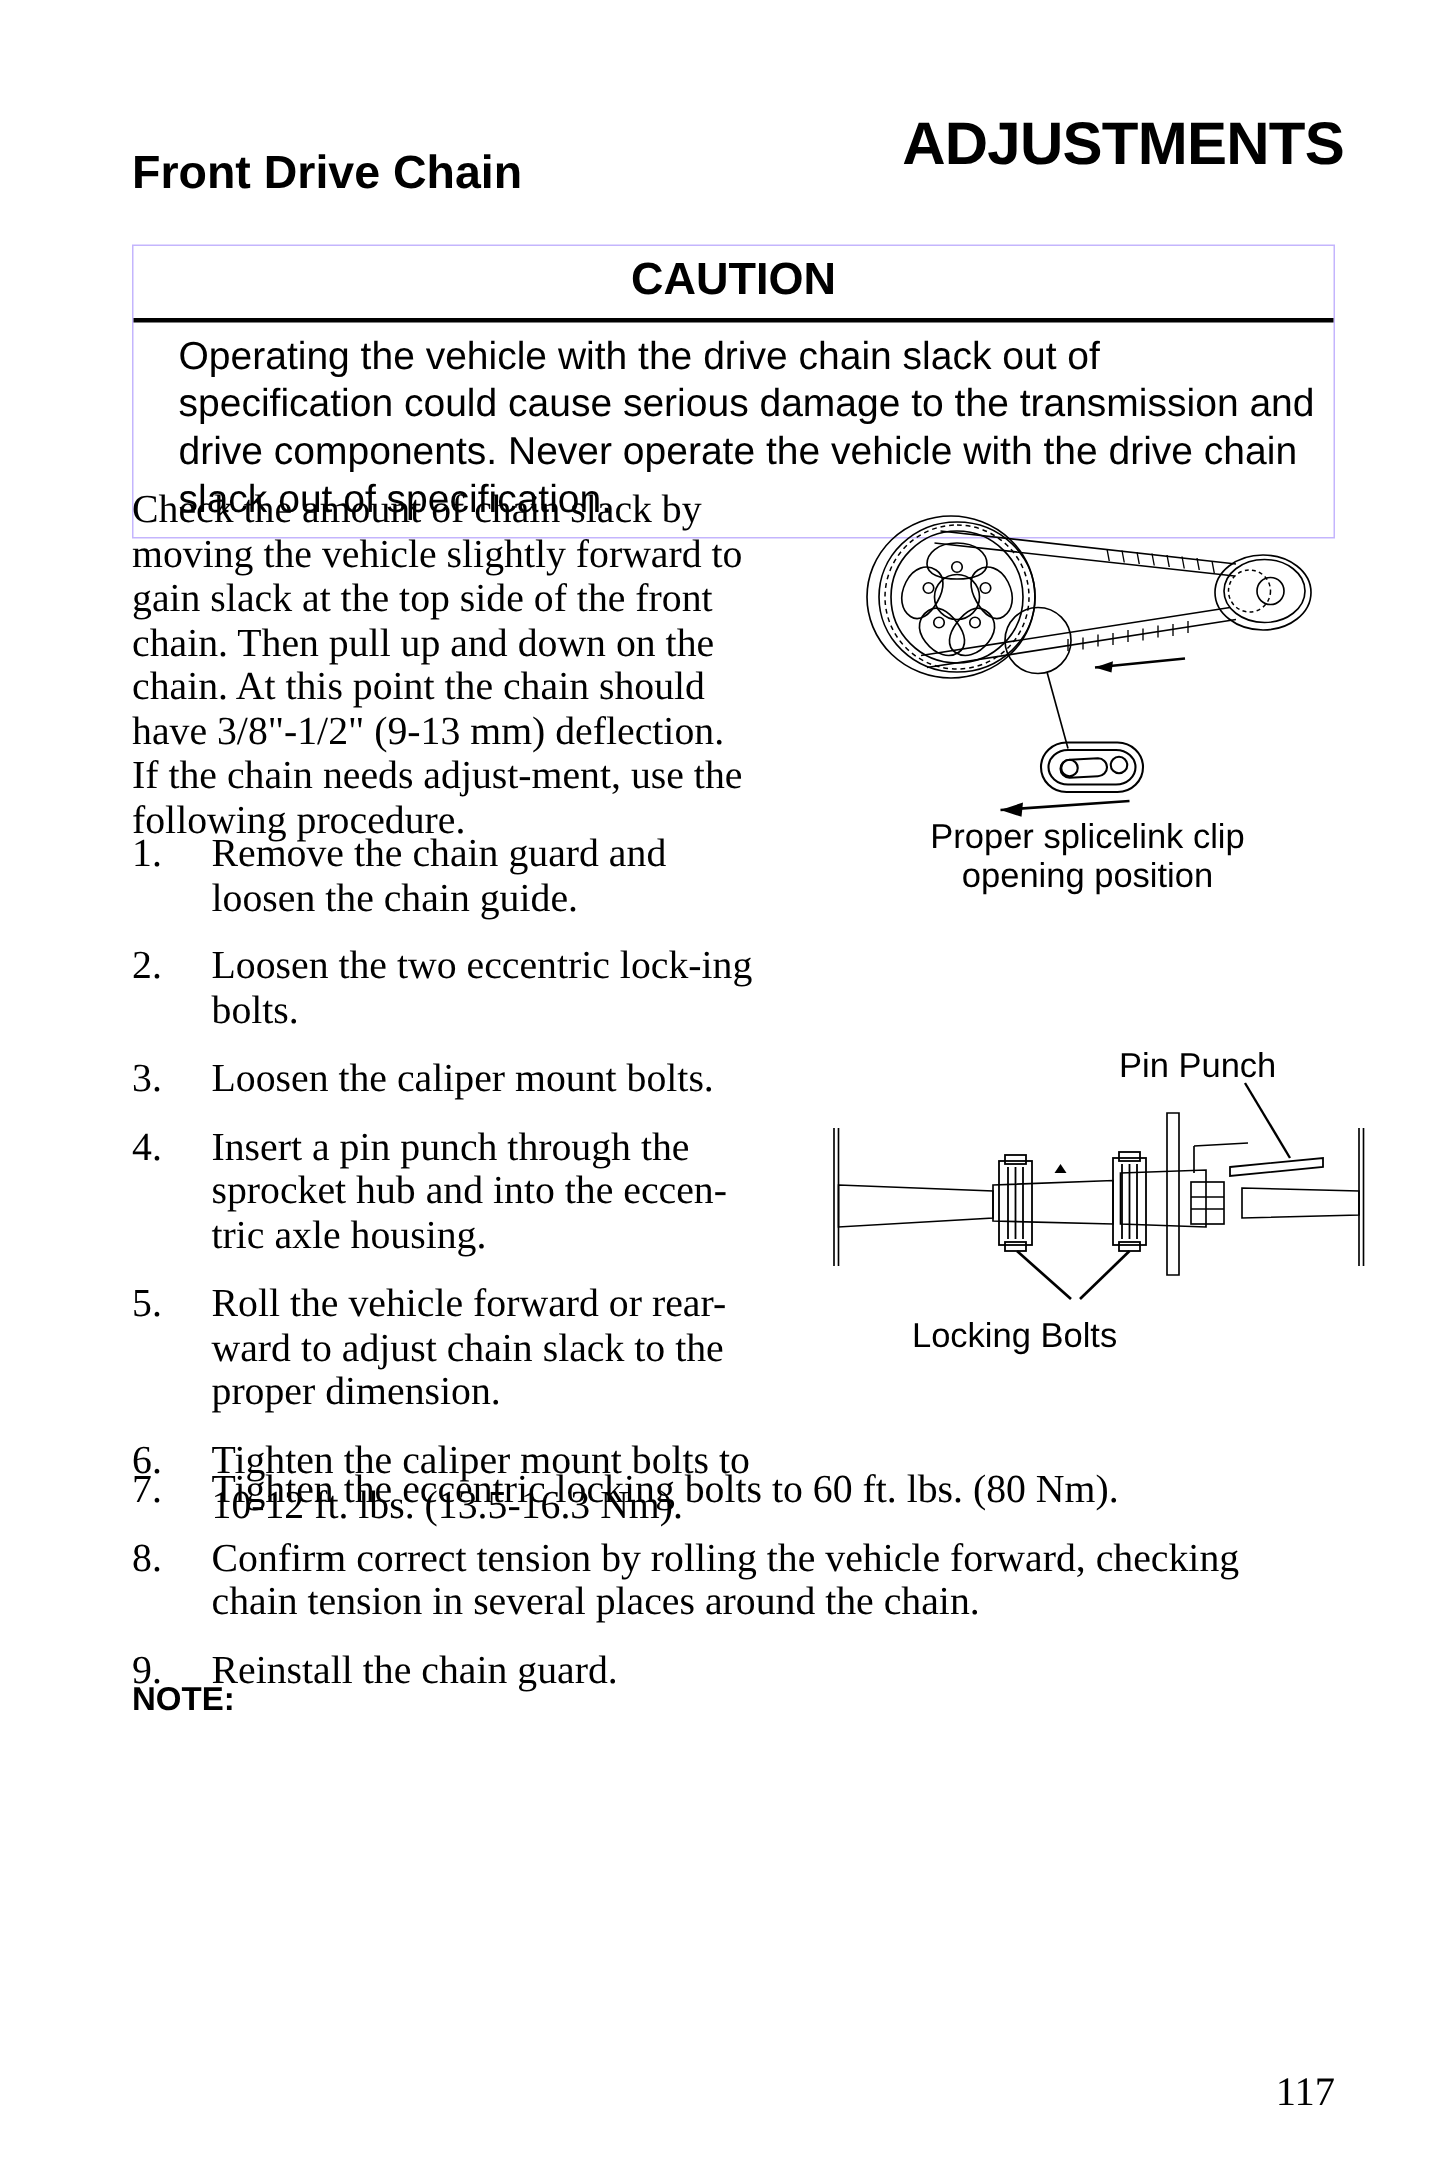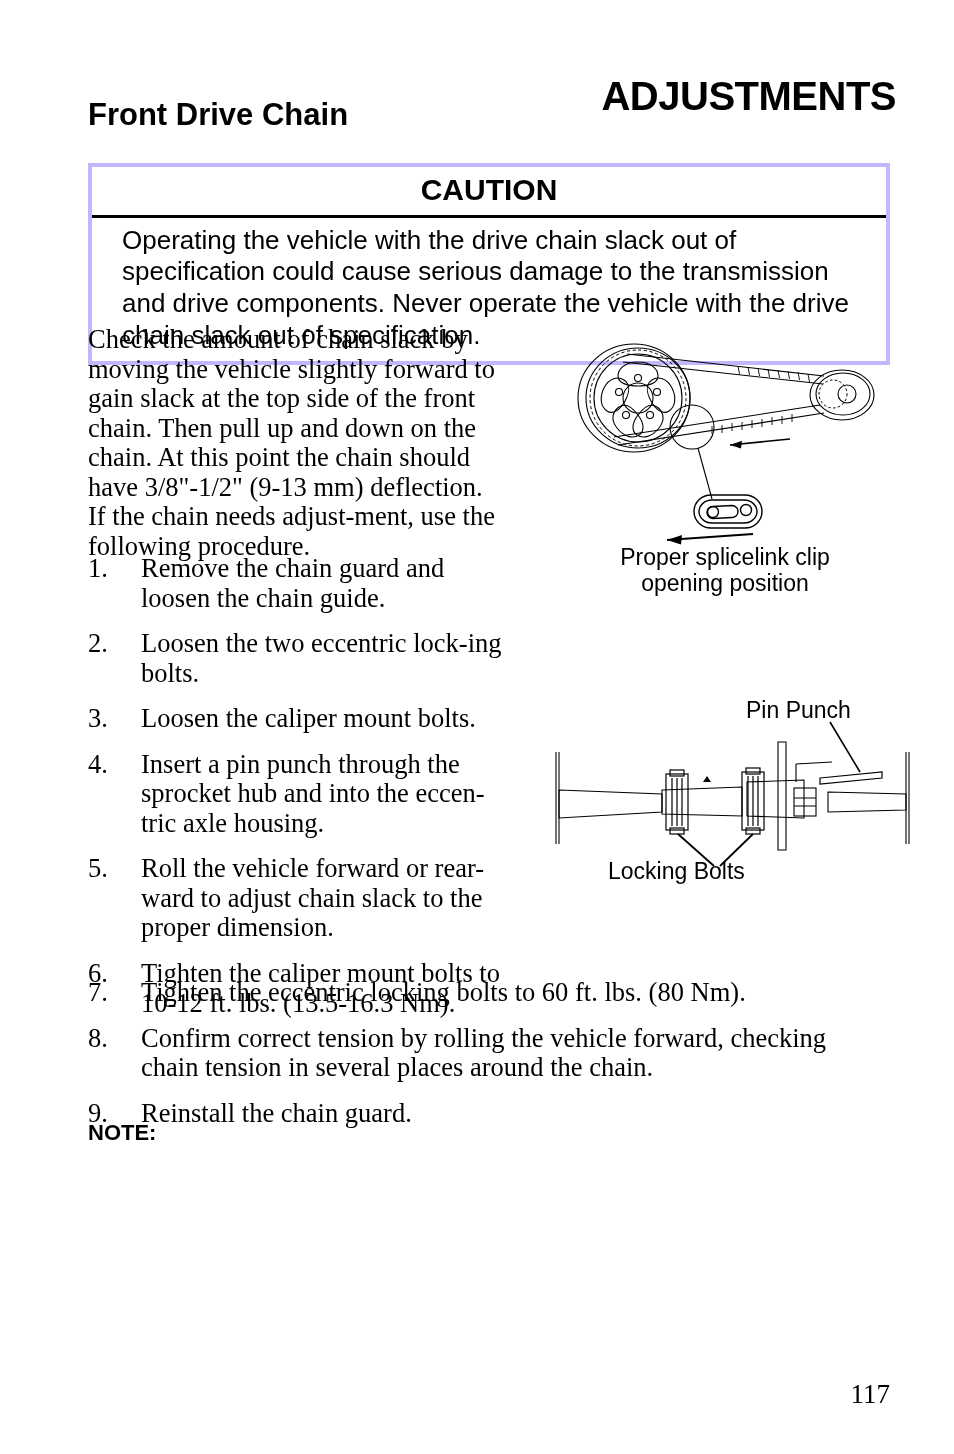--- a/index.html
+++ b/index.html
@@ -39,21 +39,21 @@
     line-height: 1;
     white-space: nowrap;
   }
 
   
   .caution-box {
     position: absolute;
     left: 88px;
     top: 163px;
     width: 802px;
-    border: 4px solid #c4b5fd;
+    border: 1px solid #c4b5fd;
     box-sizing: border-box;
     background: #fff;
   }
   .caution-head {
     text-align: center;
     font-family: "Liberation Sans", sans-serif;
     font-weight: bold;
     font-size: 30px;
     padding: 7px 0 9px 0;
     border-bottom: 3px solid #000;
@@ -151,21 +151,21 @@
     height: 180px;
   }
   .fig-axle .lbl {
     position: absolute;
     font-family: "Liberation Sans", sans-serif;
     font-size: 23px;
     line-height: 1.1;
     white-space: nowrap;
   }
   .lbl-pin-punch { left: 204px; top: 4px; }
-  .lbl-locking-bolts { left: 66px; top: 165px; text-align: center; }
+  .lbl-locking-bolts { left: 66px; top: 184px; text-align: center; }
 
   
   .page-number {
     position: absolute;
     right: 64px;
     bottom: 46px;
     font-size: 27px;
     line-height: 1;
   }
 </style>

